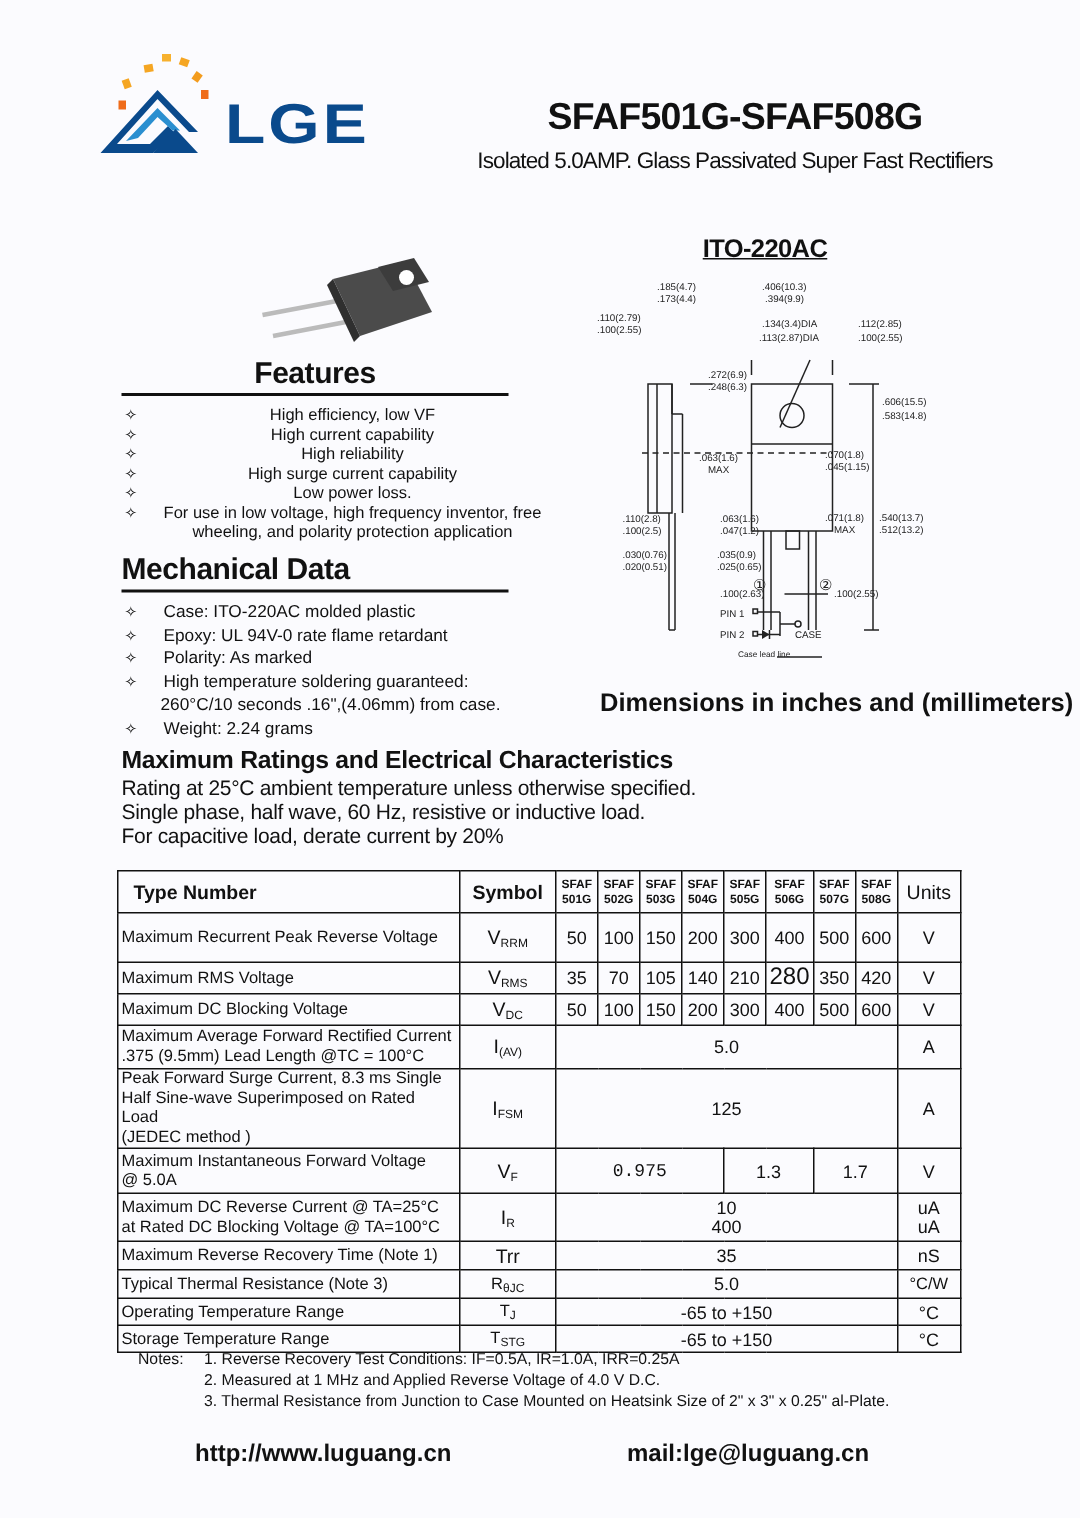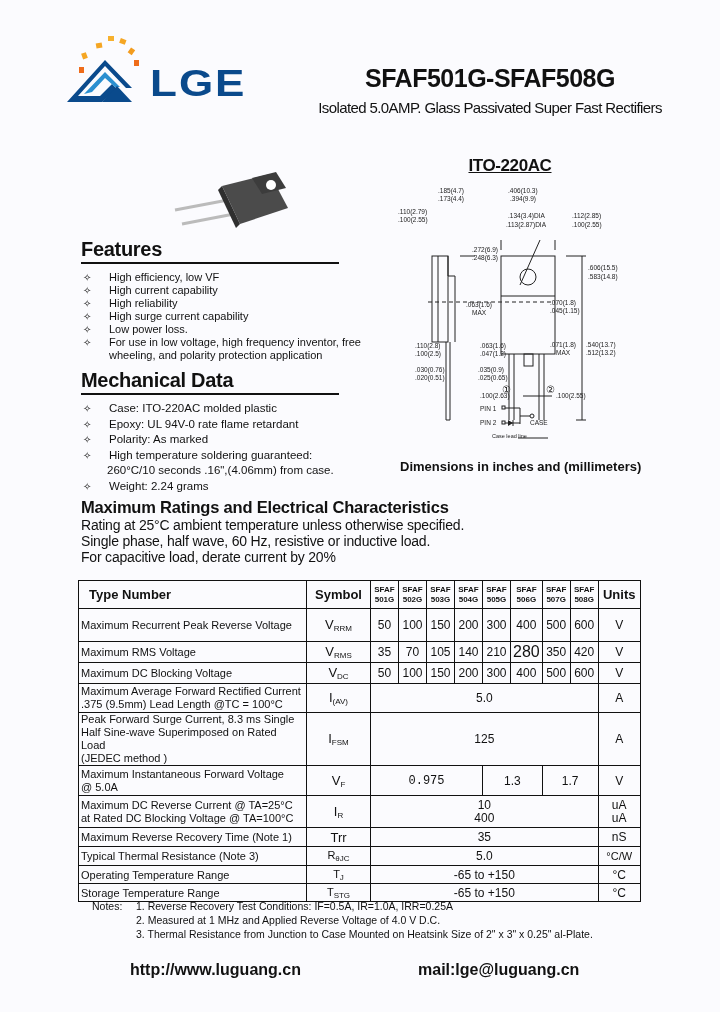--- a/index.html
+++ b/index.html
@@ -7,21 +7,21 @@
   .abs { position: absolute; }
   .logo-text { left: 150px; top: 62px; font-size: 44px; font-weight: bold; color: #0a4a8c; letter-spacing: 2px; font-family: "Liberation Sans", sans-serif; transform: scaleY(0.85); transform-origin: top left; }
   .title { left: 300px; top: 64px; width: 380px; text-align: center; font-size: 25px; font-weight: bold; letter-spacing: -0.5px; }
   .subtitle { left: 294px; top: 99px; width: 392px; text-align: center; font-size: 15px; letter-spacing: -0.6px; }
   .pkg-title { left: 440px; top: 156px; width: 140px; text-align: center; font-size: 17px; font-weight: bold; text-decoration: underline; letter-spacing: -0.4px; }
   .sec-head { font-size: 20px; font-weight: bold; letter-spacing: -0.3px; border-bottom: 2px solid #111; width: 258px; padding-bottom: 1px; }
   .blist { list-style: none; font-size: 11px; line-height: 13px; }
   .blist li { position: relative; padding-left: 28px; }
   .blist li .bul { position: absolute; left: 2px; top: 0; font-size: 10px; }
   .mlist { font-size: 11.5px; line-height: 15.5px; }
-  .dim-caption { left: 400px; top: 459px; font-size: 13px; font-weight: bold; }
+  .dim-caption { left: 400px; top: 459px; font-size: 17px; font-weight: bold; }
   .mr-head { left: 81px; top: 498px; font-size: 16.5px; font-weight: bold; letter-spacing: -0.2px; }
   .cond { left: 81px; font-size: 14px; letter-spacing: -0.2px; }
   table.spec { position: absolute; left: 78px; top: 580px; border-collapse: collapse; font-size: 11px; }
   table.spec td, table.spec th { border: 1px solid #111; padding: 0 2px; font-weight: normal; }
   table.spec th { font-weight: bold; }
   .c { text-align: center; }
   .sub { font-size: 8px; vertical-align: -2px; }
   .notes { left: 80px; top: 899px; font-size: 10.5px; line-height: 14px; }
   .footer { font-size: 16px; font-weight: bold; top: 961px; }
 </style>
@@ -138,21 +138,21 @@
     <circle cx="152" cy="228" r="2"></circle>
   </g>
   <polygon points="128,232 128,238 133,235" fill="#222"></polygon>
   <line x1="133" y1="232" x2="133" y2="238" stroke="#222"></line>
   <text x="150" y="237">CASE</text>
   <text x="112" y="250" font-size="5.5">Case lead line</text>
 </svg>
 
 <div class="abs dim-caption">Dimensions in inches and (millimeters)</div>
 
-<div class="abs" style="left:81px;top:238px;">
+<div class="abs" style="left:81px;top:238px;text-align:center;">
   <div class="sec-head">Features</div>
   <ul class="blist" style="margin-top:7px;">
     <li><span class="bul">✧</span><span>High efficiency, low VF</span></li>
     <li><span class="bul">✧</span><span>High current capability</span></li>
     <li><span class="bul">✧</span><span>High reliability</span></li>
     <li><span class="bul">✧</span><span>High surge current capability</span></li>
     <li><span class="bul">✧</span><span>Low power loss.</span></li>
     <li style="width:280px;"><span class="bul">✧</span><span>For use in low voltage, high frequency inventor, free wheeling, and polarity protection application</span></li>
   </ul>
 </div>
@@ -217,21 +217,21 @@
           <div>506G</div>
         </th>
     <th class="c" style="font-size:8px;line-height:10px;padding:0;">
           <div>SFAF</div>
           <div>507G</div>
         </th>
     <th class="c" style="font-size:8px;line-height:10px;padding:0;">
           <div>SFAF</div>
           <div>508G</div>
         </th>
-    <th class="c" style="font-size:13px;font-weight:bold;">Units</th>
+    <th class="c" style="font-size:13px;font-weight:normal;">Units</th>
   </tr>
 
   <tr style="height:33px;">
     <td>Maximum Recurrent Peak Reverse Voltage</td>
     <td class="c" style="font-size:13px;"><span>V</span><span class="sub">RRM</span></td>
     <td class="c" style="font-size:12px;">50</td>
     <td class="c" style="font-size:12px;">100</td>
     <td class="c" style="font-size:12px;">150</td>
     <td class="c" style="font-size:12px;">200</td>
     <td class="c" style="font-size:12px;">300</td>

